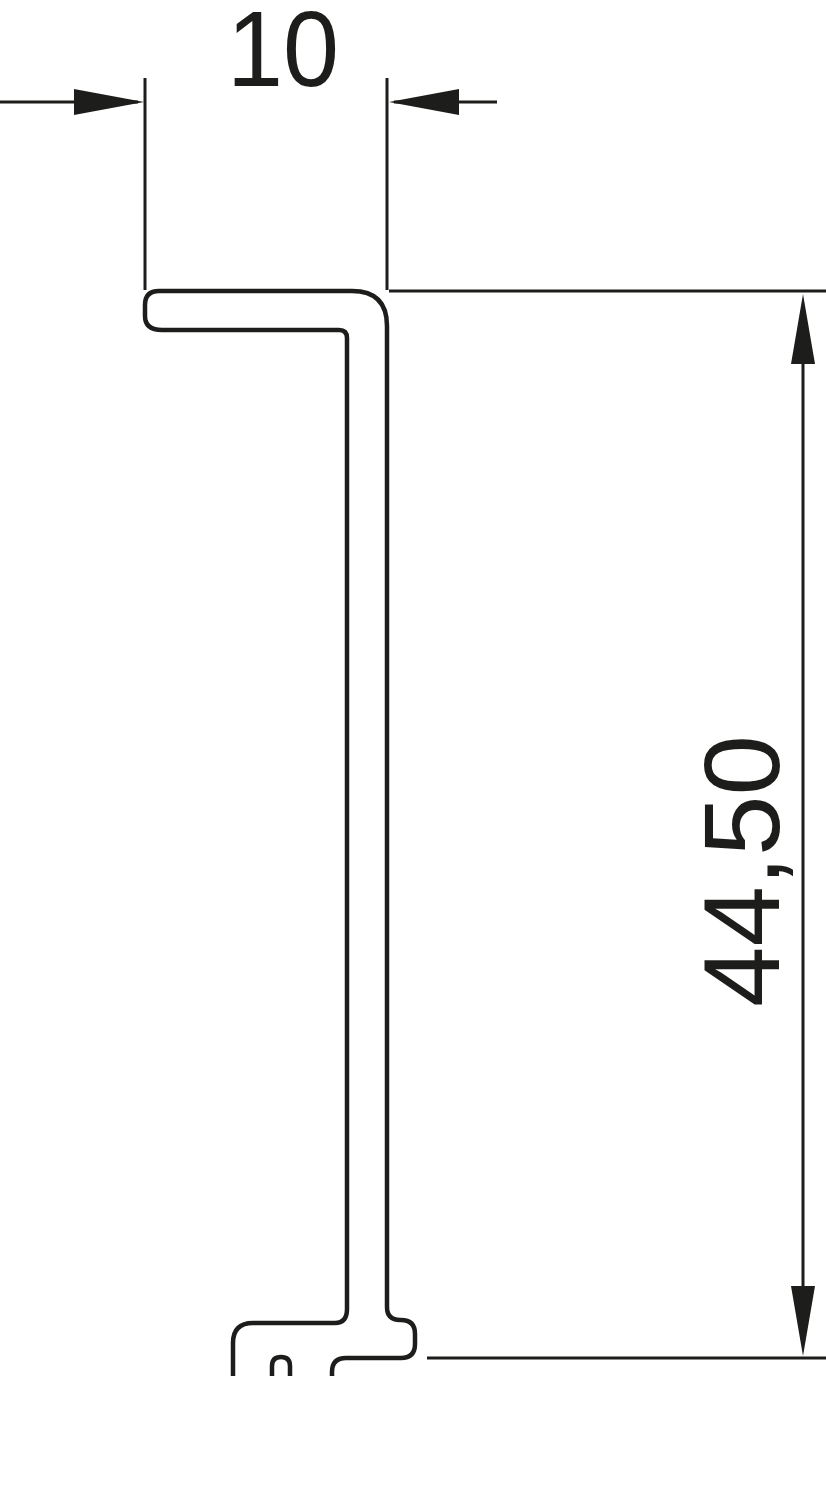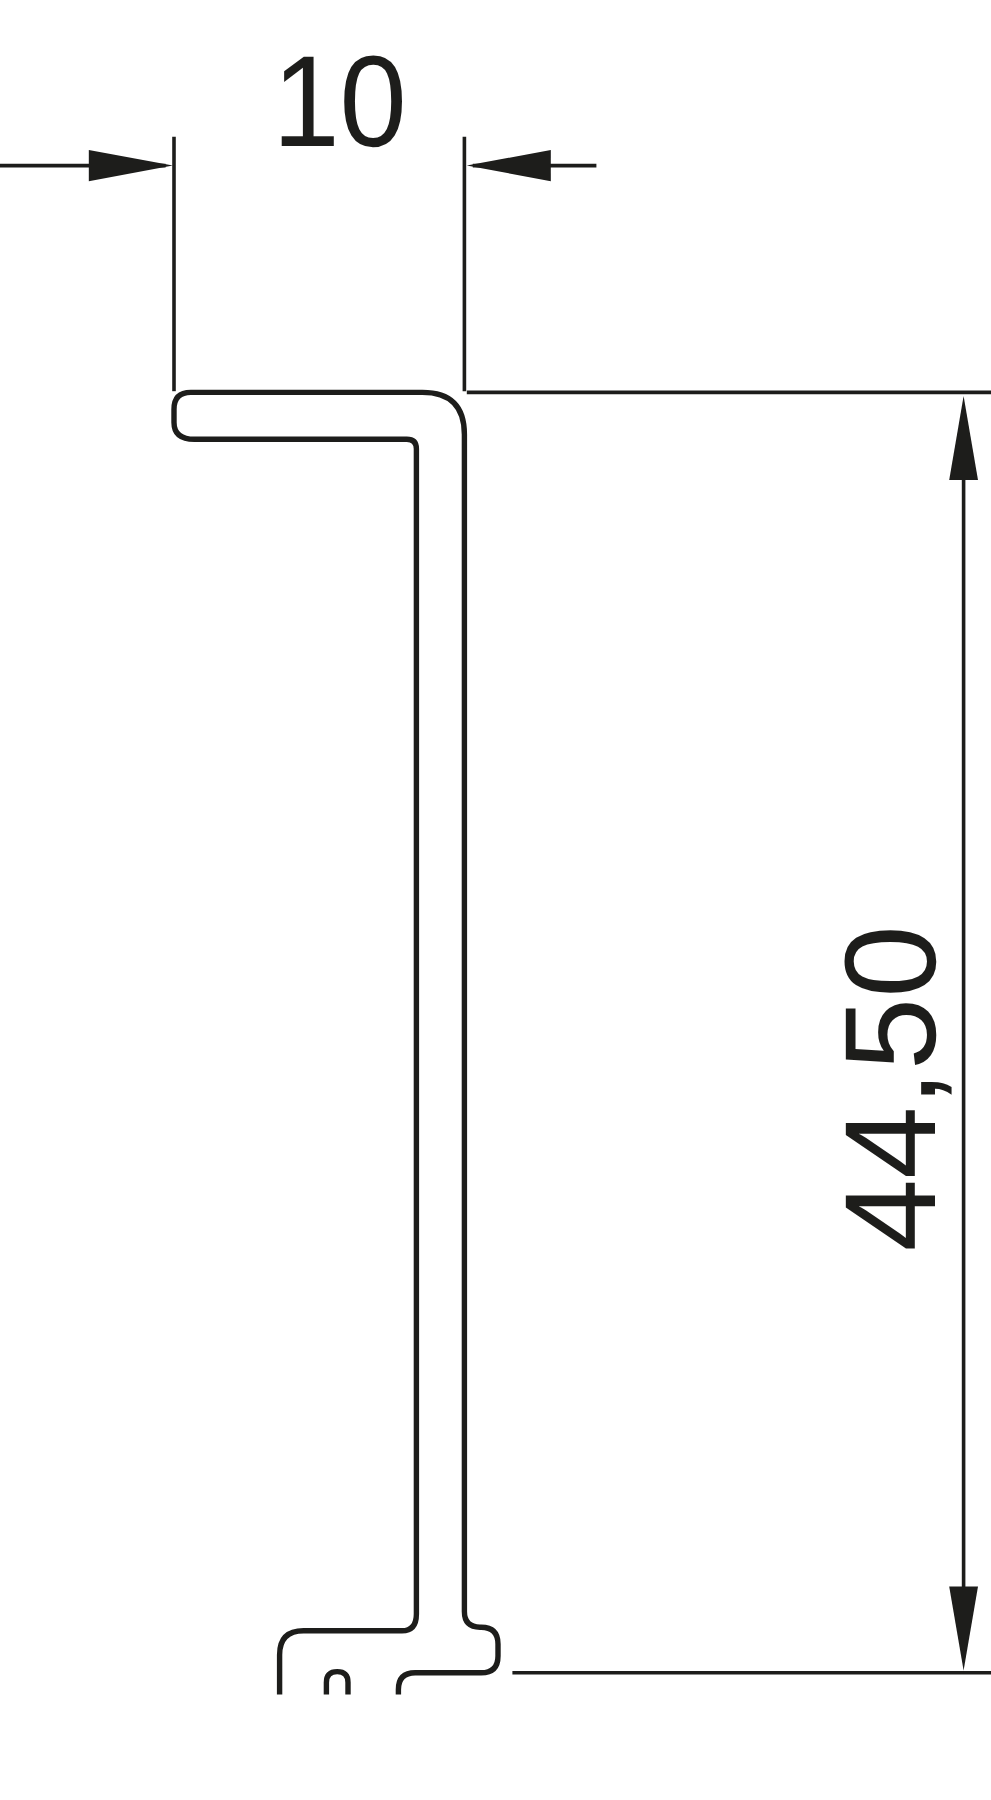--- a/index.html
+++ b/index.html
@@ -6,21 +6,20 @@
     margin: 0;
     padding: 0;
     background: #ffffff;
   }
   .canvas {
     position: relative;
     width: 826px;
     height: 1376px;
     overflow: hidden;
     font-family: "Liberation Sans", sans-serif;
-    margin-top: 36px;
   }
   svg { display: block; }
   text {
     font-family: "Liberation Sans", sans-serif;
     font-weight: 400;
   }
 </style>
 </head>
 <body>
 

